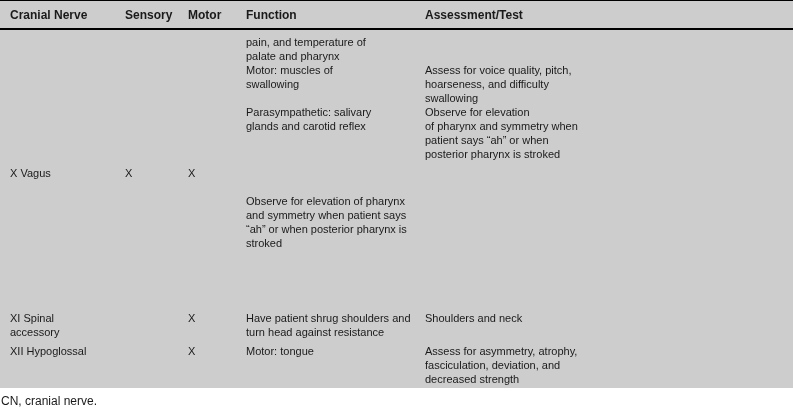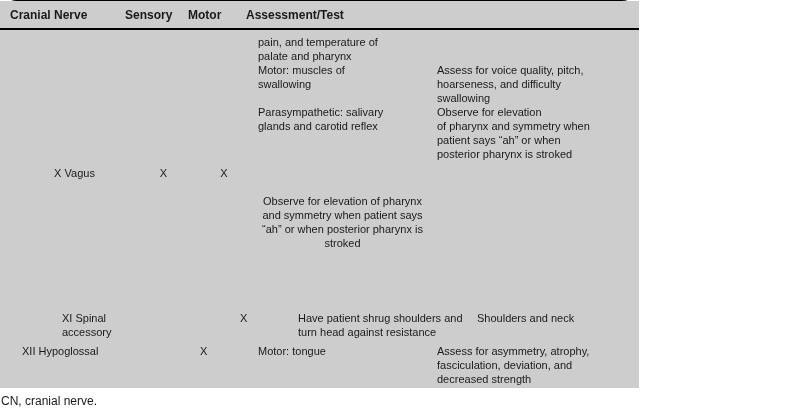--- a/index.html
+++ b/index.html
@@ -2,38 +2,38 @@
 <html><head>
 <meta charset="utf-8">
 <style>
   * { margin:0; padding:0; box-sizing:border-box; }
   html,body { width:793px; height:415px; background:#ffffff; }
   body {
     font-family:"Liberation Sans", sans-serif;
     color:#1a1a1a;
     -webkit-font-smoothing:antialiased;
   }
-  .table-wrap { width:639px; border-top:1.5px solid #000;border-radius:17px; }
+  .table-wrap { width:793px; border-top:1.5px solid #000; }
   .grid-row {
     display:grid;
     grid-template-columns:115px 63px 58px 179px 197px 1fr;
   }
   .thead {
     background:#cdcdcd;
     border-bottom:2.5px solid #000;
     padding:7px 0 6px 0;
     font-weight:bold;
     font-size:12px;
     line-height:14px;
   }
   .tbody { background:#cdcdcd; padding-bottom:2px; }
-  .row { padding-top:5px;margin-left:12px; }
+  .row { padding-top:5px; }
   .row-0 { min-height:131px; }
-  .row-1 { min-height:145px;text-align:center; }
-  .row-2 { min-height:33px;padding-left:40px; }
+  .row-1 { min-height:145px; }
+  .row-2 { min-height:33px; }
   .row-3 { min-height:47px; }
   .cell {
     padding-left:10px;
     white-space:pre;
     overflow:visible;
   }
   .body-cell {
     font-size:11px;
     line-height:14px;
   }
@@ -46,20 +46,21 @@
 </head>
 <body>
 
 <div>
   <div class="table-wrap">
 
     <div class="grid-row thead">
       <div class="cell">Cranial Nerve</div>
       <div class="cell">Sensory</div>
       <div class="cell">Motor</div>
+      <div class="cell">Function</div>
       <div class="cell">Assessment/Test</div>
     </div>
 
     <div class="tbody">
 
       <div class="grid-row row row-0">
         <div class="cell body-cell"></div>
         <div class="cell body-cell"></div>
         <div class="cell body-cell"></div>
         <div class="cell body-cell">pain, and temperature of

